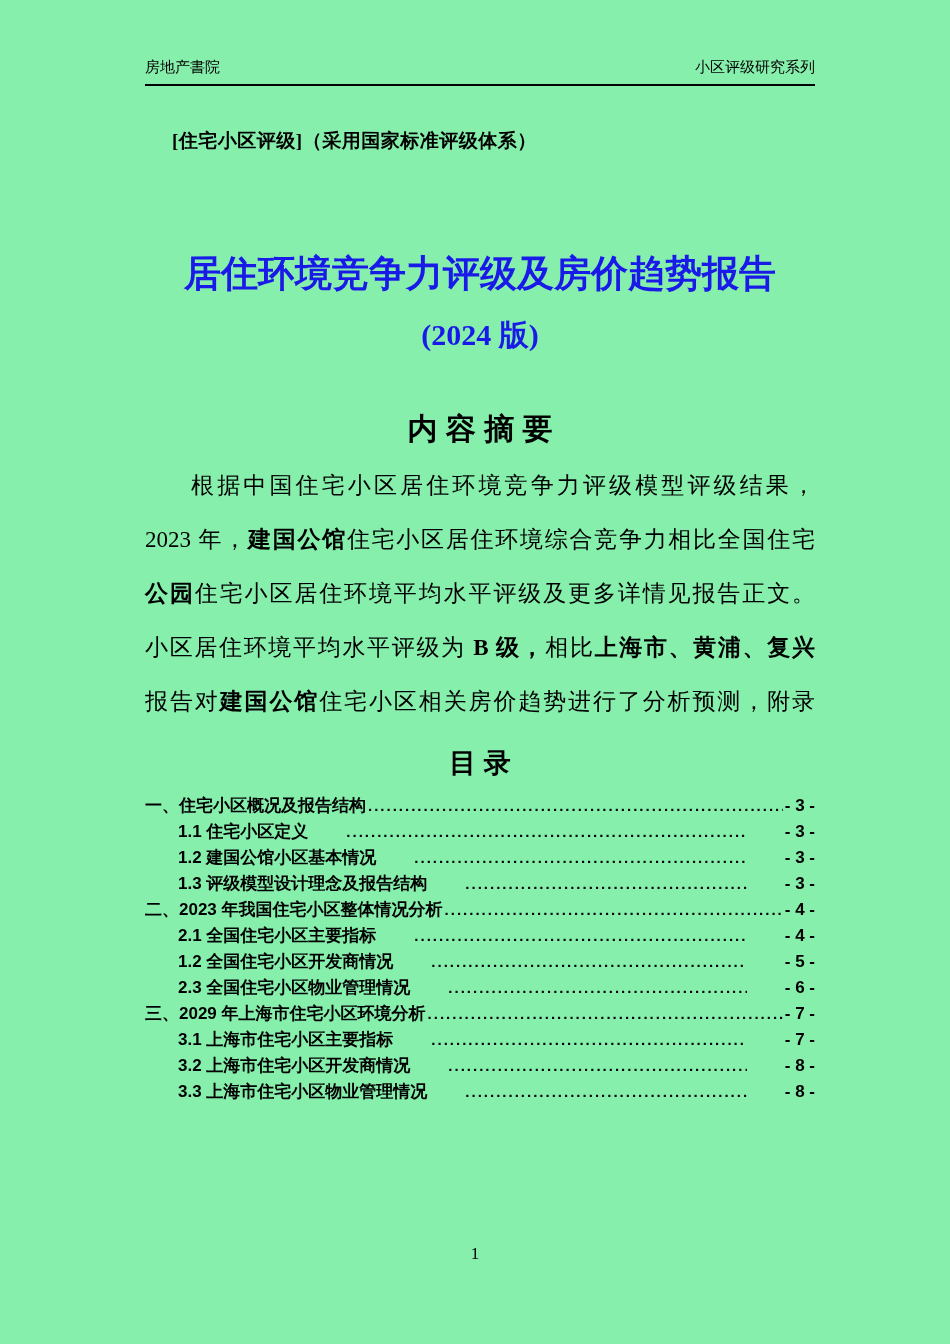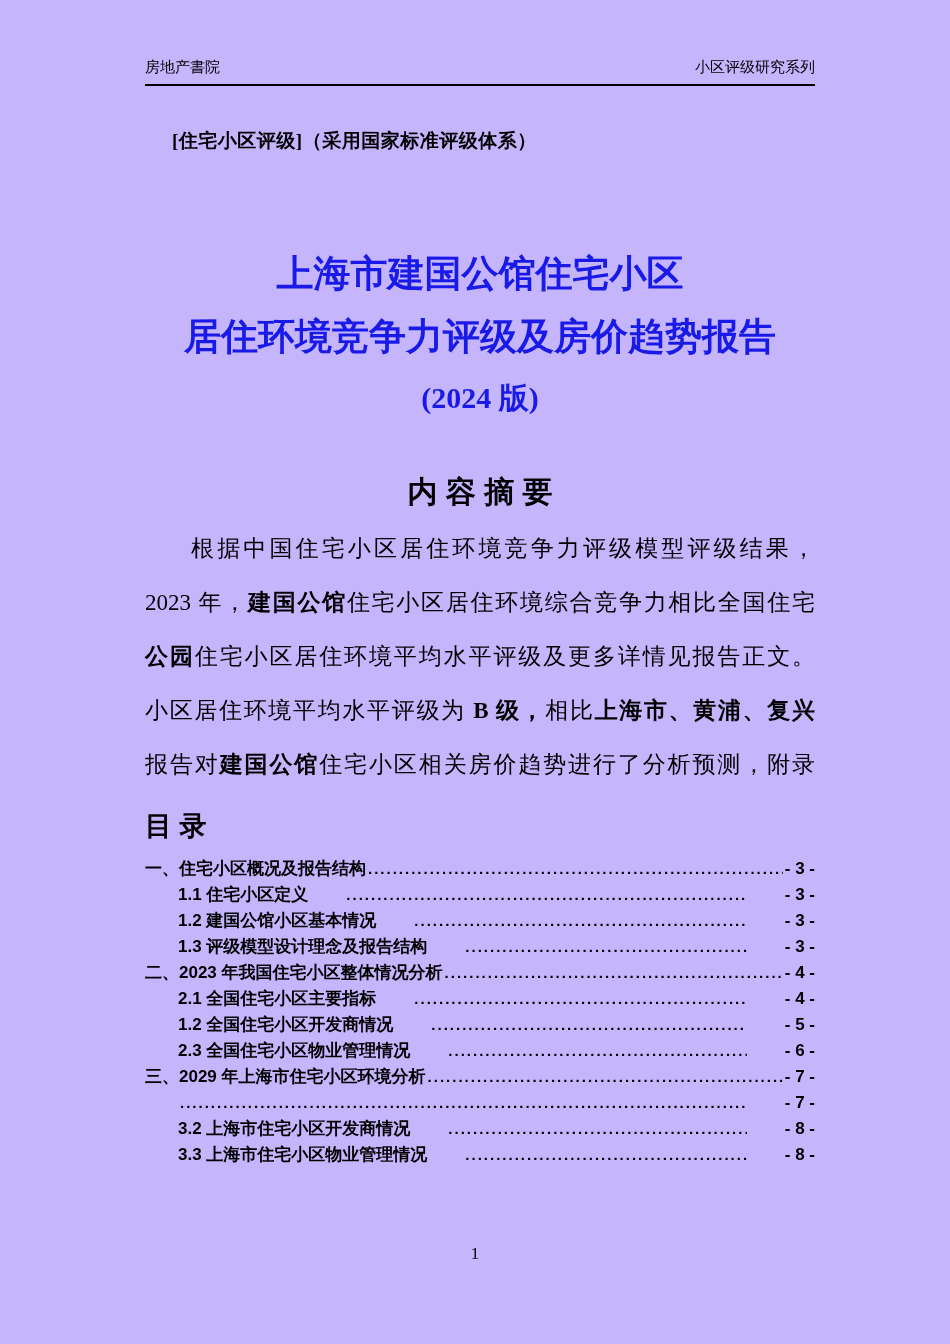--- a/index.html
+++ b/index.html
@@ -7,21 +7,21 @@
     width: 950px; height: 1344px;
     font-family: "Liberation Serif", "DejaVu Serif", serif;
     color: #000000;
     overflow: hidden;
   }
   .page {
     position: relative;
     width: 950px; height: 1344px;
     box-sizing: border-box;
     padding: 58px 135px 0 145px;
-    background: #c4b5fd;
+    background: #86efac;
   }
   
   .header {
     display: flex;
     justify-content: space-between;
     align-items: flex-end;
     font-family: "Liberation Sans", "DejaVu Sans", sans-serif;
     font-size: 15px;
     padding-bottom: 7px;
     border-bottom: 2px solid #000;
@@ -57,20 +57,21 @@
     font-size: 23px;
     line-height: 54px;
   }
   .pline { text-align: justify; text-align-last: justify; }
   .pline.first { text-indent: 2em; }
   .pline.last  { text-align-last: left; }
   .b { font-weight: bold; }
   
   .toc-heading {
     margin-top: 16px;
+    text-align: center;
     font-size: 27px;
     font-weight: bold;
     font-family: "Liberation Sans", "DejaVu Sans", sans-serif;
     line-height: 36px;
   }
   .toc {
     margin-top: 12px;
     font-family: "Liberation Sans", "DejaVu Sans", sans-serif;
     font-size: 17px;
     font-weight: bold;
@@ -108,21 +109,20 @@
 <div class="page">
 
   <div class="header">
     <span>房地产書院</span>
     <span>小区评级研究系列</span>
   </div>
 
   <div class="tagline">[住宅小区评级]（采用国家标准评级体系）</div>
 
   <div class="title-block">
-    <div class="title-line">上海市建国公馆住宅小区</div>
     <div class="title-line">居住环境竞争力评级及房价趋势报告</div>
     <div class="title-sub">(2024 版)</div>
   </div>
 
   <div class="summary-heading">内 容 摘 要</div>
 
   <div class="summary-paragraph">
     <div class="pline first">
       <span>根据中国住宅小区居住环境竞争力评级模型评级结果，</span>
     </div>
@@ -182,20 +182,21 @@
       <span class="toc-title">2.3 全国住宅小区物业管理情况</span>
         <span class="toc-leader"></span>
         <span class="toc-page">- 6 -</span>
     </div>
     <div class="toc-row lvl1">
       <span class="toc-title">三、2029 年上海市住宅小区环境分析</span>
         <span class="toc-leader"></span>
         <span class="toc-page">- 7 -</span>
     </div>
     <div class="toc-row lvl2">
+      <span class="toc-title">3.1 上海市住宅小区主要指标</span>
         <span class="toc-leader"></span>
         <span class="toc-page">- 7 -</span>
     </div>
     <div class="toc-row lvl2">
       <span class="toc-title">3.2 上海市住宅小区开发商情况</span>
         <span class="toc-leader"></span>
         <span class="toc-page">- 8 -</span>
     </div>
     <div class="toc-row lvl2">
       <span class="toc-title">3.3 上海市住宅小区物业管理情况</span>

